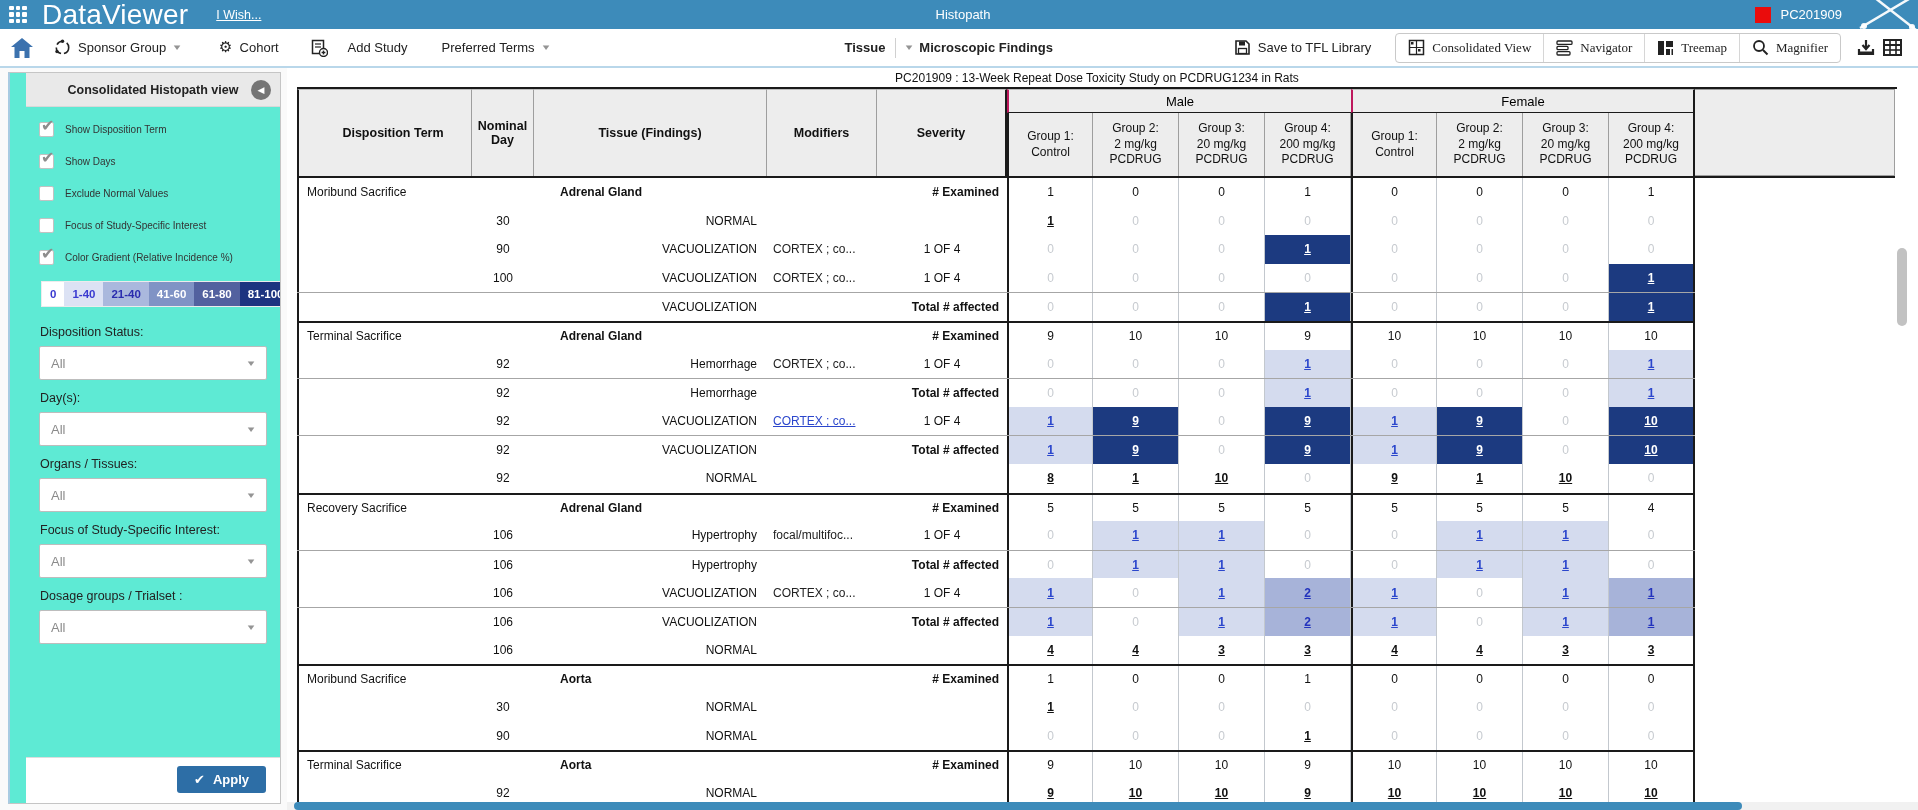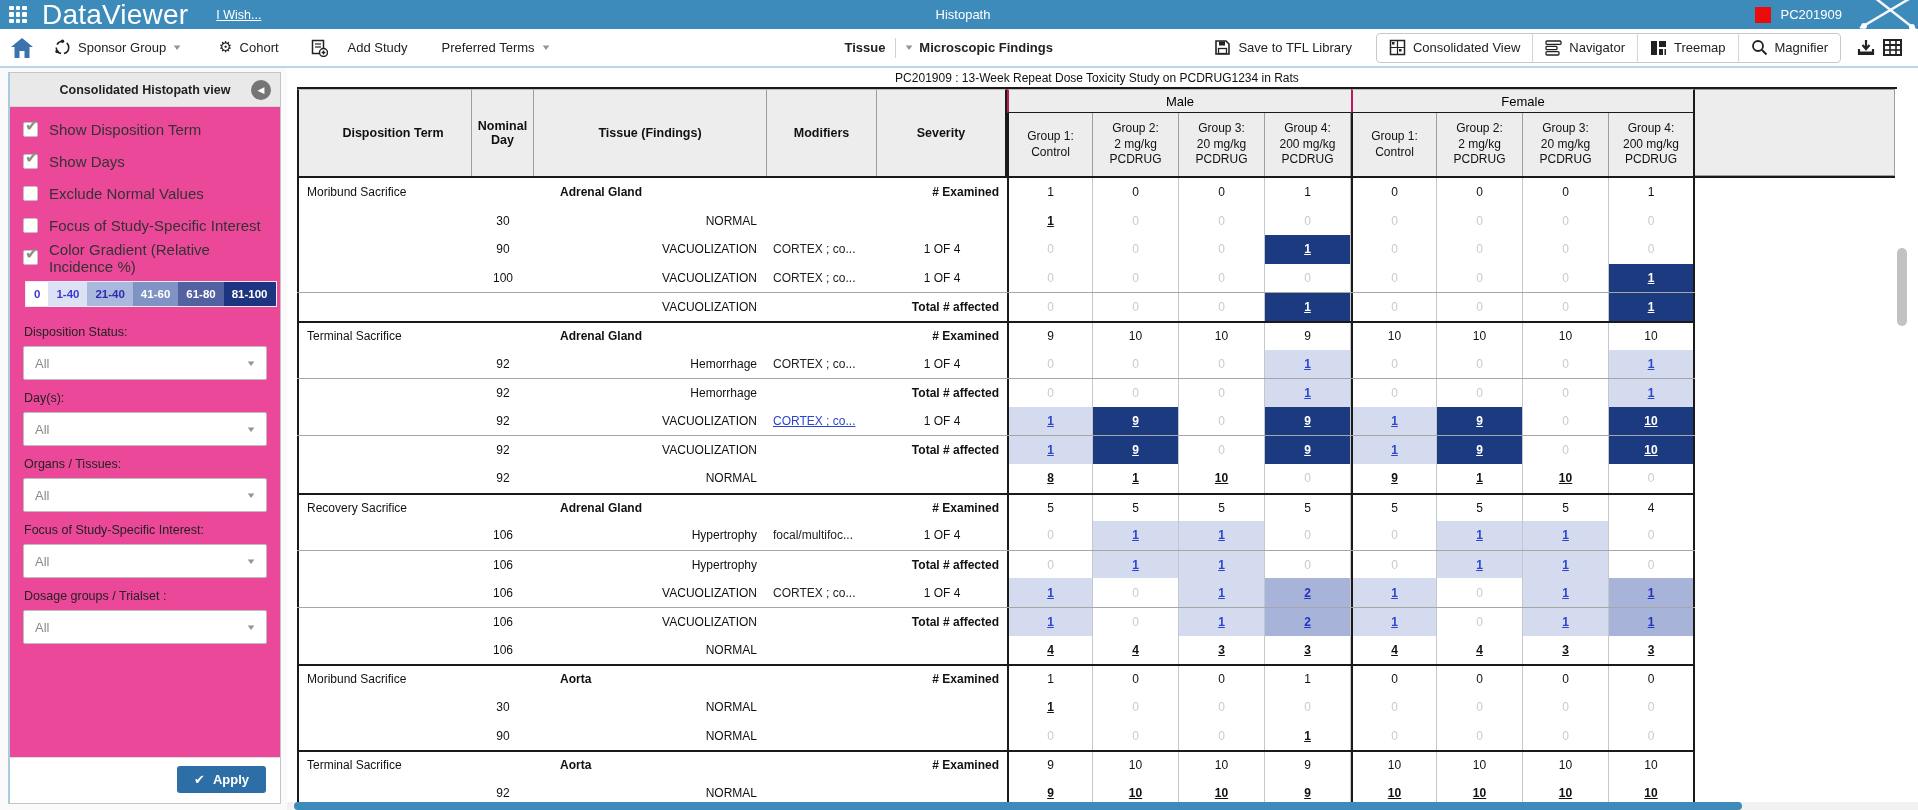--- a/index.html
+++ b/index.html
@@ -20,37 +20,37 @@
 
 .toolbar { height:37px; display:flex; align-items:center; font-size:13px; color:#222; background:#fff; white-space:nowrap; }
 .titem { display:flex; align-items:center; gap:7px; padding:0 10px; cursor:pointer; }
 .caret { font-size:8px; color:#949494; transform:scaleX(1.4); }
 .gear-glyph { font-family:"DejaVu Sans",sans-serif; font-size:15px; line-height:1; }
 .views-wrap { display:flex; align-items:center; margin-left:285px; }
 .views-label { font-weight:700; padding-right:10px; }
 .vline { width:1px; height:20px; background:#d0d0d0; margin-right:9px; }
 .cur-view { font-weight:700; margin-left:6px; }
 .tb-rightgrp { margin-left:auto; display:flex; align-items:center; padding-right:8px; }
-.vswitch { display:flex; border:1px solid #c9c9c9; border-radius:4px; height:30px; align-items:stretch; margin-left:14px; overflow:hidden; }
+.vswitch { display:flex; border:1px solid #c9c9c9; border-radius:4px; height:30px; align-items:stretch; margin-left:14px; overflow:hidden;font-family:Liberation Serif, serif; }
 .vbtn { display:flex; align-items:center; gap:7px; padding:0 12px; border-left:1px solid #d6d6d6; cursor:pointer; }
 .vbtn:first-child { border-left:none; }
 .plainbtn { display:flex; align-items:center; gap:7px; padding:0 10px; cursor:pointer; }
 .ic { display:block; }
 
 
 .content { display:flex; height:744px; border-top:2px solid #b9d7ea; background:#fff; }
 
 
 .sidebar { width:287px; padding:4px 6px 6px 8px; background:#fafafa; flex:none; }
-.panel { height:100%; background:#ec4899; border:1px solid #c5c5c5; border-left:2px solid #a9cbe2; display:flex; flex-direction:column; }
+.panel { height:100%; background:#5eead4; border:1px solid #c5c5c5; border-left:2px solid #a9cbe2; display:flex; flex-direction:column;padding-left:16px; }
 .panel-hd { height:34px; background:#e9e9e9; display:flex; align-items:center; position:relative; border-bottom:1px solid #d8d8d8; flex:none; }
 .panel-hd .t { flex:1; text-align:center; font-weight:700; font-size:12.5px; color:#222; }
 .backbtn { position:absolute; right:9px; width:20px; height:20px; border-radius:50%; background:#757575; color:#fff; display:flex; align-items:center; justify-content:center; font-size:9px; cursor:pointer; font-family:"DejaVu Sans",sans-serif; }
 .panel-body { flex:1; padding:14px 13px 0 13px; overflow:hidden; }
-.chk-row { display:flex; align-items:center; gap:11px; margin-bottom:15px; height:17px; font-size:15px; color:#333; cursor:pointer; }
+.chk-row { display:flex; align-items:center; gap:11px; margin-bottom:15px; height:17px; font-size:10px; color:#333; cursor:pointer; }
 .chk-box { width:15px; height:15px; border:1px solid #c2c2c2; border-radius:2px; background:#fff; position:relative; flex:none; }
 .chk-box.on::after { content:"✔"; position:absolute; left:1px; top:-7px; font-size:16px; color:#8d8d8d; font-family:"DejaVu Sans",sans-serif; }
 .legend { display:flex; margin:2px 2px 18px 2px; width:max-content; border:1px solid #ececec; }
 .lg { height:24px; display:flex; align-items:center; justify-content:center; font-size:11.5px; font-weight:700; padding:0 8px; min-width:20px; }
 .filter { margin-bottom:11px; }
 .filter .fl { font-size:12.5px; color:#222; margin:0 1px 7px 1px; }
 .fsel { height:34px; border:1px solid #bdbdbd; border-radius:2px; display:flex; align-items:center; justify-content:space-between; padding:0 11px; color:#8a8a8a; font-size:13px; background:#fff; cursor:pointer; }
 .panel-ft { border-top:1px solid #ddd; padding:8px 14px 10px 14px; display:flex; justify-content:flex-end; background:#fff; flex:none; }
 .applybtn { background:#2d6ea6; color:#fff; border:none; border-radius:3px; height:27px; padding:0 17px; font-size:13px; display:flex; align-items:center; gap:8px; font-weight:700; cursor:pointer; }
 .applybtn .ck { font-family:"DejaVu Sans",sans-serif; font-size:13px; }

